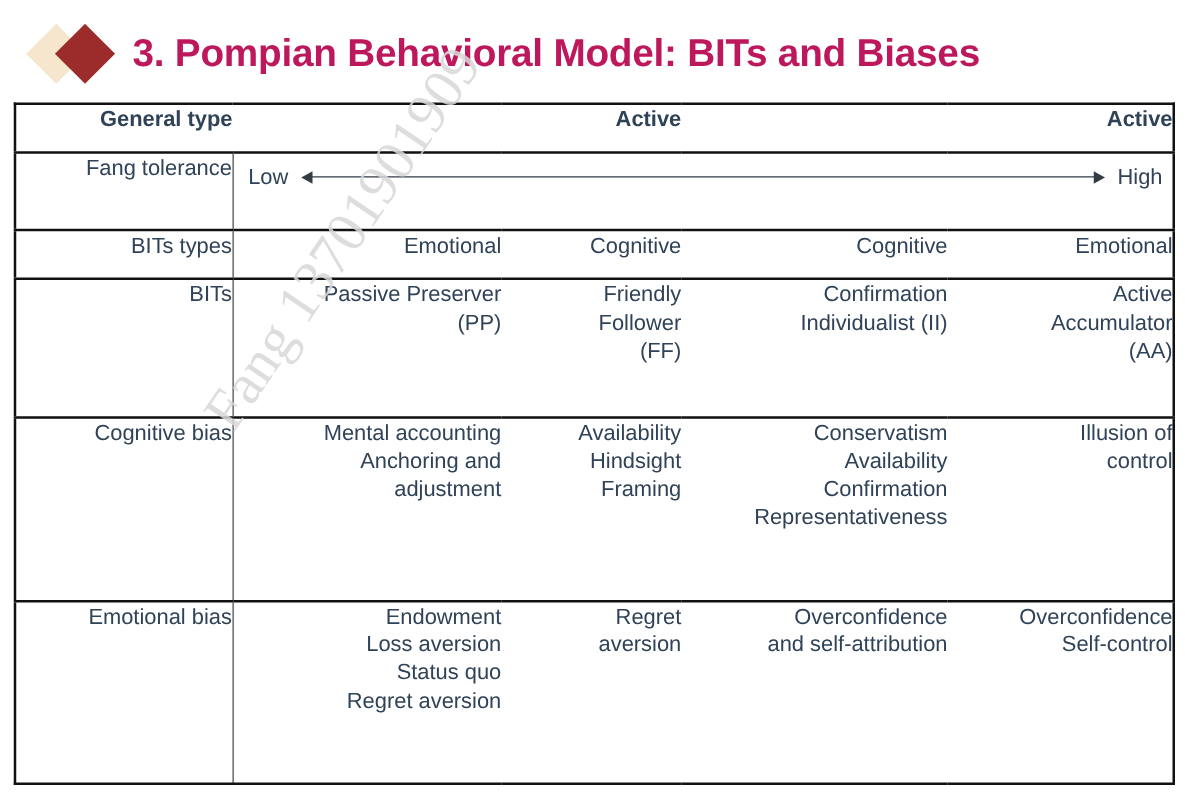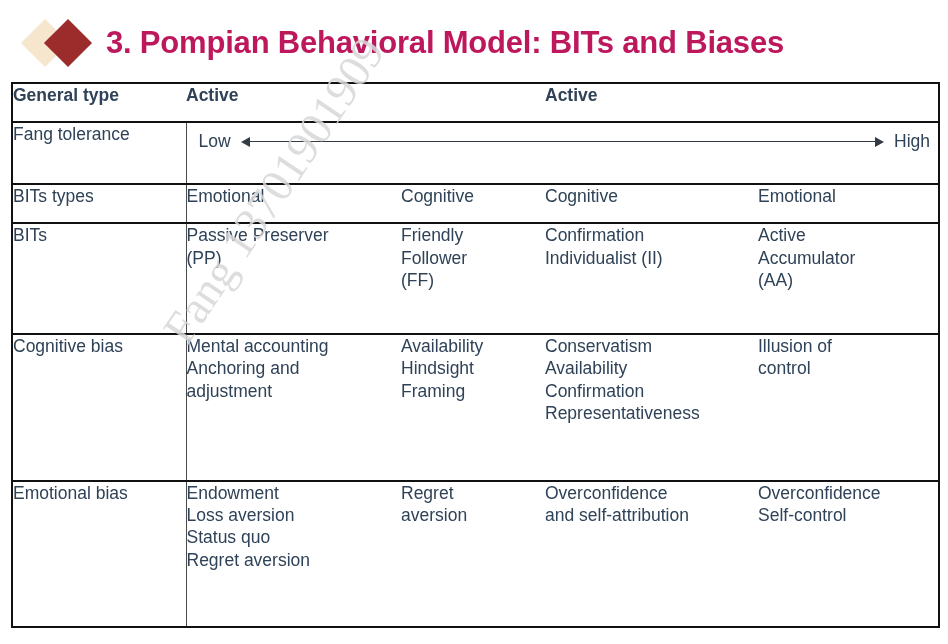--- a/index.html
+++ b/index.html
@@ -61,20 +61,21 @@
     border-collapse: collapse;
     table-layout: fixed;
     background: transparent;
   }
   #bits-table td {
     vertical-align: top;
     padding: 0;
     color: #2F4257;
     font-size: 17.5px;
     line-height: 1.28;
+    text-align: right;
   }
   
   #bits-table {
     border: 2.5px solid #111111;
   }
   
   .row-sep > td { border-top: 1px solid #4a4a4a; }
   .row-sep-thick > td { border-top: 2.2px solid #111111; }
 
   

